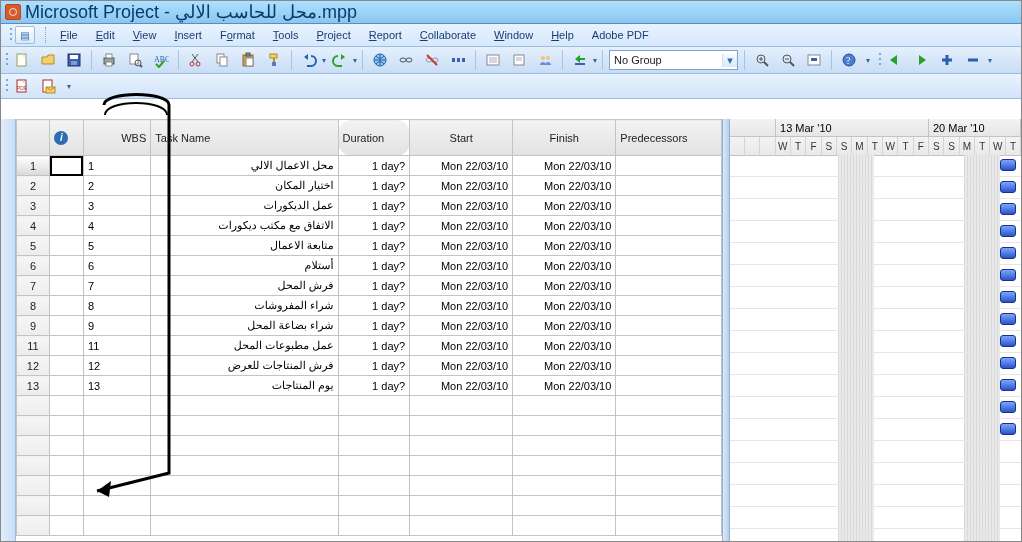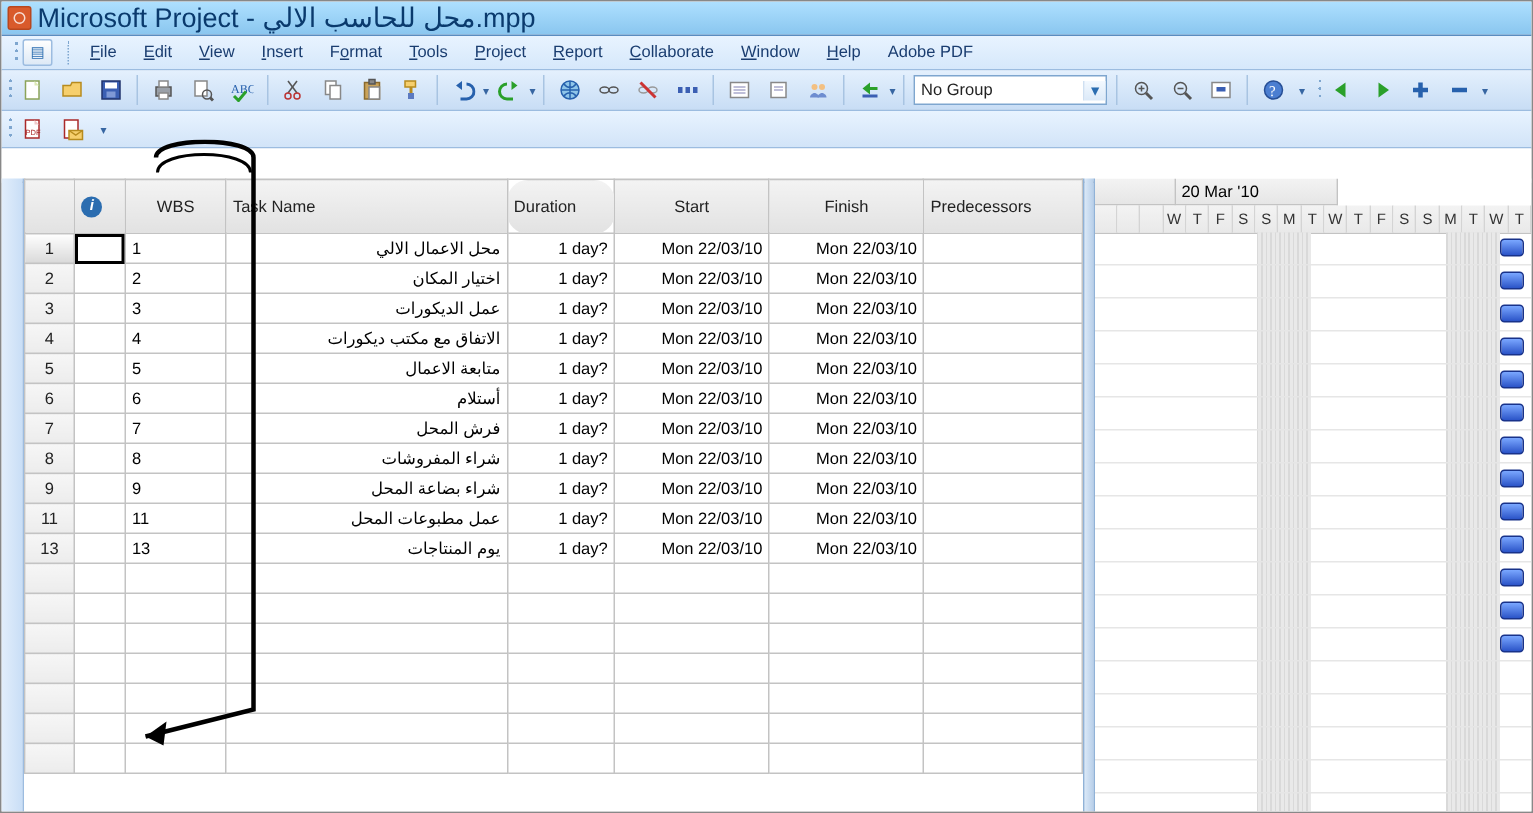--- a/index.html
+++ b/index.html
@@ -350,21 +350,21 @@
 
   <div class="workarea" style="top:118px">
     <div class="leftbar"></div>
 
     <div class="sheet">
       <table>
         <thead>
           <tr>
             <th class="rownum-col"></th>
             <th class="info-col"><span class="info-icon">i</span></th>
-            <th class="wbs-col" style="text-align:center">WBS</th>
+            <th class="wbs-col" style="text-align:right">WBS</th>
             <th class="name-col" style="text-align:left">Task Name</th>
             <th class="dur-col" style="text-align:left">Duration</th>
             <th class="date-col" style="text-align:center">Start</th>
             <th class="date-col" style="text-align:center">Finish</th>
             <th class="pred-col">Predecessors</th>
           </tr>
         </thead>
         <tbody id="task-rows">
             <tr class="sel">
               <td class="rowcell rownum-col">1</td>
@@ -460,20 +460,30 @@
               <td class="rowcell rownum-col">11</td>
               <td class="info-col"></td>
               <td class="wbs-col">11</td>
               <td class="name-col">عمل مطبوعات المحل</td>
               <td class="dur-col">1 day?</td>
               <td class="date-col">Mon 22/03/10</td>
               <td class="date-col">Mon 22/03/10</td>
               <td class="pred-col"></td>
             </tr>
             <tr>
+              <td class="rowcell rownum-col">12</td>
+              <td class="info-col"></td>
+              <td class="wbs-col">12</td>
+              <td class="name-col">فرش المنتاجات للعرض</td>
+              <td class="dur-col">1 day?</td>
+              <td class="date-col">Mon 22/03/10</td>
+              <td class="date-col">Mon 22/03/10</td>
+              <td class="pred-col"></td>
+            </tr>
+            <tr>
               <td class="rowcell rownum-col">13</td>
               <td class="info-col"></td>
               <td class="wbs-col">13</td>
               <td class="name-col">يوم المنتاجات</td>
               <td class="dur-col">1 day?</td>
               <td class="date-col">Mon 22/03/10</td>
               <td class="date-col">Mon 22/03/10</td>
               <td class="pred-col"></td>
             </tr>
           </tbody>
@@ -552,20 +562,21 @@
       </table>
     </div>
 
     <div class="splitter"></div>
 
     <div class="gantt">
 
       <div class="gantt-header">
         <div class="wk-row" id="wk-row">
             <div class="wk-cell" style="width: 54px;"></div>
+            <div class="wk-cell" style="width: 180px;">13 Mar '10</div>
             <div class="wk-cell" style="width: 108px;">20 Mar '10</div>
           </div>
         <div class="day-row" id="day-row">
             <div class="day-cell" style="width: 18px;"></div>
             <div class="day-cell" style="width: 18px;"></div>
             <div class="day-cell" style="width: 18px;"></div>
             <div class="day-cell" style="width: 18px;">W</div>
             <div class="day-cell" style="width: 18px;">T</div>
             <div class="day-cell" style="width: 18px;">F</div>
             <div class="day-cell" style="width: 18px;">S</div>

